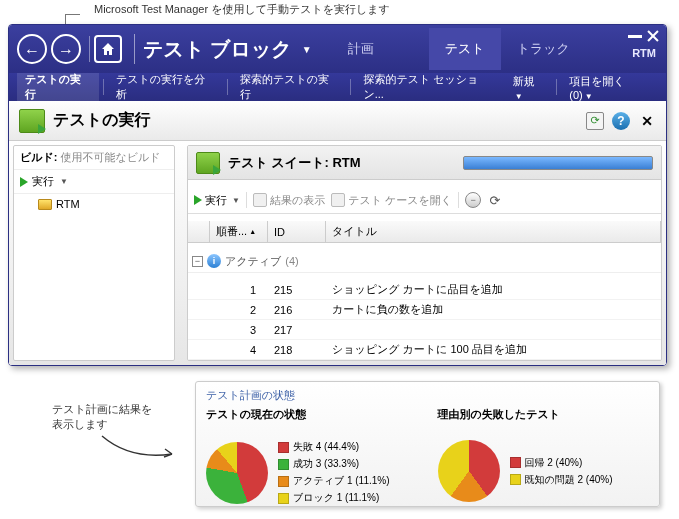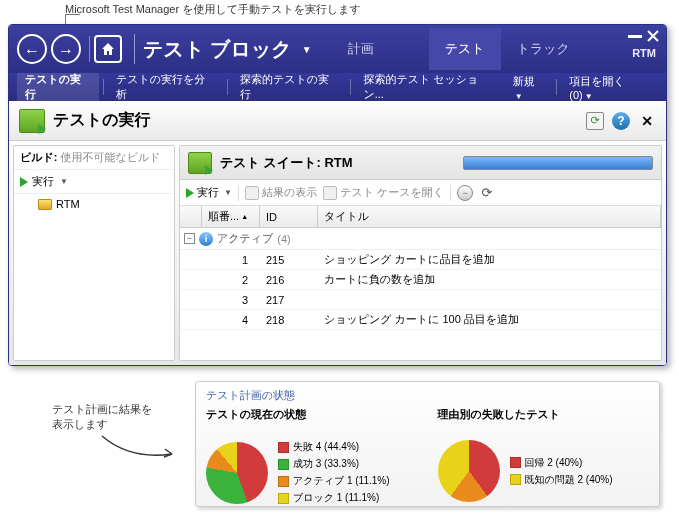--- a/index.html
+++ b/index.html
@@ -1,18 +1,18 @@
 <!DOCTYPE html>
 <html><head>
 <meta charset="utf-8">
 <style>
   * { box-sizing: border-box; margin: 0; padding: 0; font-family: "Segoe UI", "Meiryo", sans-serif; }
   body { background: #fff; width: 679px; height: 519px; overflow: hidden; position: relative; }
 
-  .callout-top { position: absolute; top: 2px; left: 65px; font-size: 11px; color: #333; }
+  .callout-top { position: absolute; top: 2px; left: 94px; font-size: 11px; color: #333; }
   .callout-top-line { position: absolute; top: 14px; left: 65px; width: 1px; height: 180px; background: #777; }
   .callout-top-line::before { content: ""; position: absolute; top: 0; left: 0; width: 15px; height: 1px; background: #777; }
 
   .app-window { position: absolute; top: 24px; left: 8px; right: 12px; height: 342px; border: 1px solid #2b2f82; border-radius: 4px; box-shadow: 3px 3px 6px rgba(0,0,0,0.3); overflow: hidden; display: flex; flex-direction: column; }
   .titlebar { height: 48px; background: linear-gradient(#3b3f9f 0%, #2c2f85 100%); display: flex; align-items: center; color: #fff; padding: 0 8px; position: relative; }
   .win-ctrls { position: absolute; top: 4px; right: 6px; display: flex; gap: 4px; align-items: center; }
   .win-ctrl { width: 14px; height: 3px; background: #fff; }
   .win-ctrl.x { height: 14px; width: 14px; background: none; position: relative; }
   .win-ctrl.x::before, .win-ctrl.x::after { content: ""; position: absolute; left: 6px; top: 0; width: 2px; height: 14px; background: #fff; }
   .win-ctrl.x::before { transform: rotate(45deg); }
@@ -40,31 +40,31 @@
   .page-header { height: 40px; background: linear-gradient(#fefefe, #eaeaea); border-bottom: 1px solid #ccc; display: flex; align-items: center; padding: 0 10px; justify-content: space-between; }
   .page-header-left { display: flex; align-items: center; gap: 8px; }
   .page-header-right { display: flex; align-items: center; gap: 8px; }
   .suite-icon { width: 26px; height: 24px; background: linear-gradient(#8fd24a,#5fa521); border: 1px solid #4d8a18; border-radius: 2px; position: relative; }
   .suite-icon::after { content: ""; position: absolute; right: -2px; bottom: -2px; width: 0; height: 0; border-left: 8px solid #3ba53b; border-top: 5px solid transparent; border-bottom: 5px solid transparent; }
   .page-title { font-size: 16px; font-weight: bold; }
   .hdr-btn { width: 18px; height: 18px; border: 1px solid #888; border-radius: 2px; display: flex; align-items: center; justify-content: center; font-size: 11px; background: #f4f4f4; }
   .hdr-btn.close { border: none; background: none; font-size: 14px; font-weight: bold; }
   .help-icon { width: 18px; height: 18px; border-radius: 50%; background: linear-gradient(#5bb0e8,#1a6fb0); color: #fff; font-size: 12px; font-weight: bold; display: flex; align-items: center; justify-content: center; }
 
-  .body-split { flex: 1; display: flex; background: linear-gradient(#fff, #e6e6e6); padding: 4px; gap: 4px; }
+  .body-split { flex: 1; display: flex; background: linear-gradient(#fff, #e6e6e6); padding: 4px; gap: 12px; }
   .left-pane { width: 162px; background: #fff; border: 1px solid #ccc; border-radius: 2px; display: flex; flex-direction: column; }
   .build-row { font-size: 11px; padding: 4px 6px; border-bottom: 1px solid #eee; }
   .build-row b { color: #000; }
   .build-val { color: #888; }
   .run-row { padding: 4px 6px; border-bottom: 1px solid #eee; display: flex; align-items: center; gap: 4px; font-size: 11px; }
   .play-tri { width: 0; height: 0; border-left: 8px solid #2aa52a; border-top: 5px solid transparent; border-bottom: 5px solid transparent; }
   .tree-item { padding: 4px 10px 4px 24px; font-size: 11px; display: flex; align-items: center; gap: 4px; }
   .folder-icon { width: 14px; height: 11px; background: linear-gradient(#ffe36b,#e0a828); border: 1px solid #b98a1c; border-radius: 1px; }
 
-  .right-pane { flex: 1; background: #fff; border: 1px solid #ccc; border-radius: 2px; display: flex; flex-direction: column; overflow: hidden; }
+  .right-pane { flex: 1; background: #fff; border: 1px solid #ccc; border-radius: 2px; display: flex; flex-direction: column; overflow: hidden; justify-content: space-between; }
   .suite-header { height: 34px; background: linear-gradient(#f2f2f2,#e4e4e4); border-bottom: 1px solid #ccc; display: flex; align-items: center; padding: 0 8px; gap: 8px; font-size: 13px; }
   .suite-header .suite-icon { width: 24px; height: 22px; }
   .progress-bar { flex: 1; max-width: 190px; height: 14px; border: 1px solid #888; border-radius: 2px; background: linear-gradient(#7ab8ff,#3a7fd4); margin-left: auto; }
   .suite-toolbar { height: 26px; border-bottom: 1px solid #ddd; display: flex; align-items: center; padding: 0 6px; gap: 6px; font-size: 11px; color: #666; }
   .tb-sep { width: 1px; height: 16px; background: #ddd; }
   .tb-btn { display: flex; align-items: center; gap: 3px; color: #888; }
   .tb-ico { width: 14px; height: 14px; border: 1px solid #bbb; border-radius: 2px; background: #f0f0f0; }
   .round-ico { width: 16px; height: 16px; border-radius: 50%; border: 1px solid #888; background: linear-gradient(#fff,#ccc); display: flex; align-items: center; justify-content: center; font-size: 9px; }
 
   .grid-header { height: 22px; background: linear-gradient(#fafafa,#eaeaea); border-bottom: 1px solid #ccc; display: flex; font-size: 11px; }

